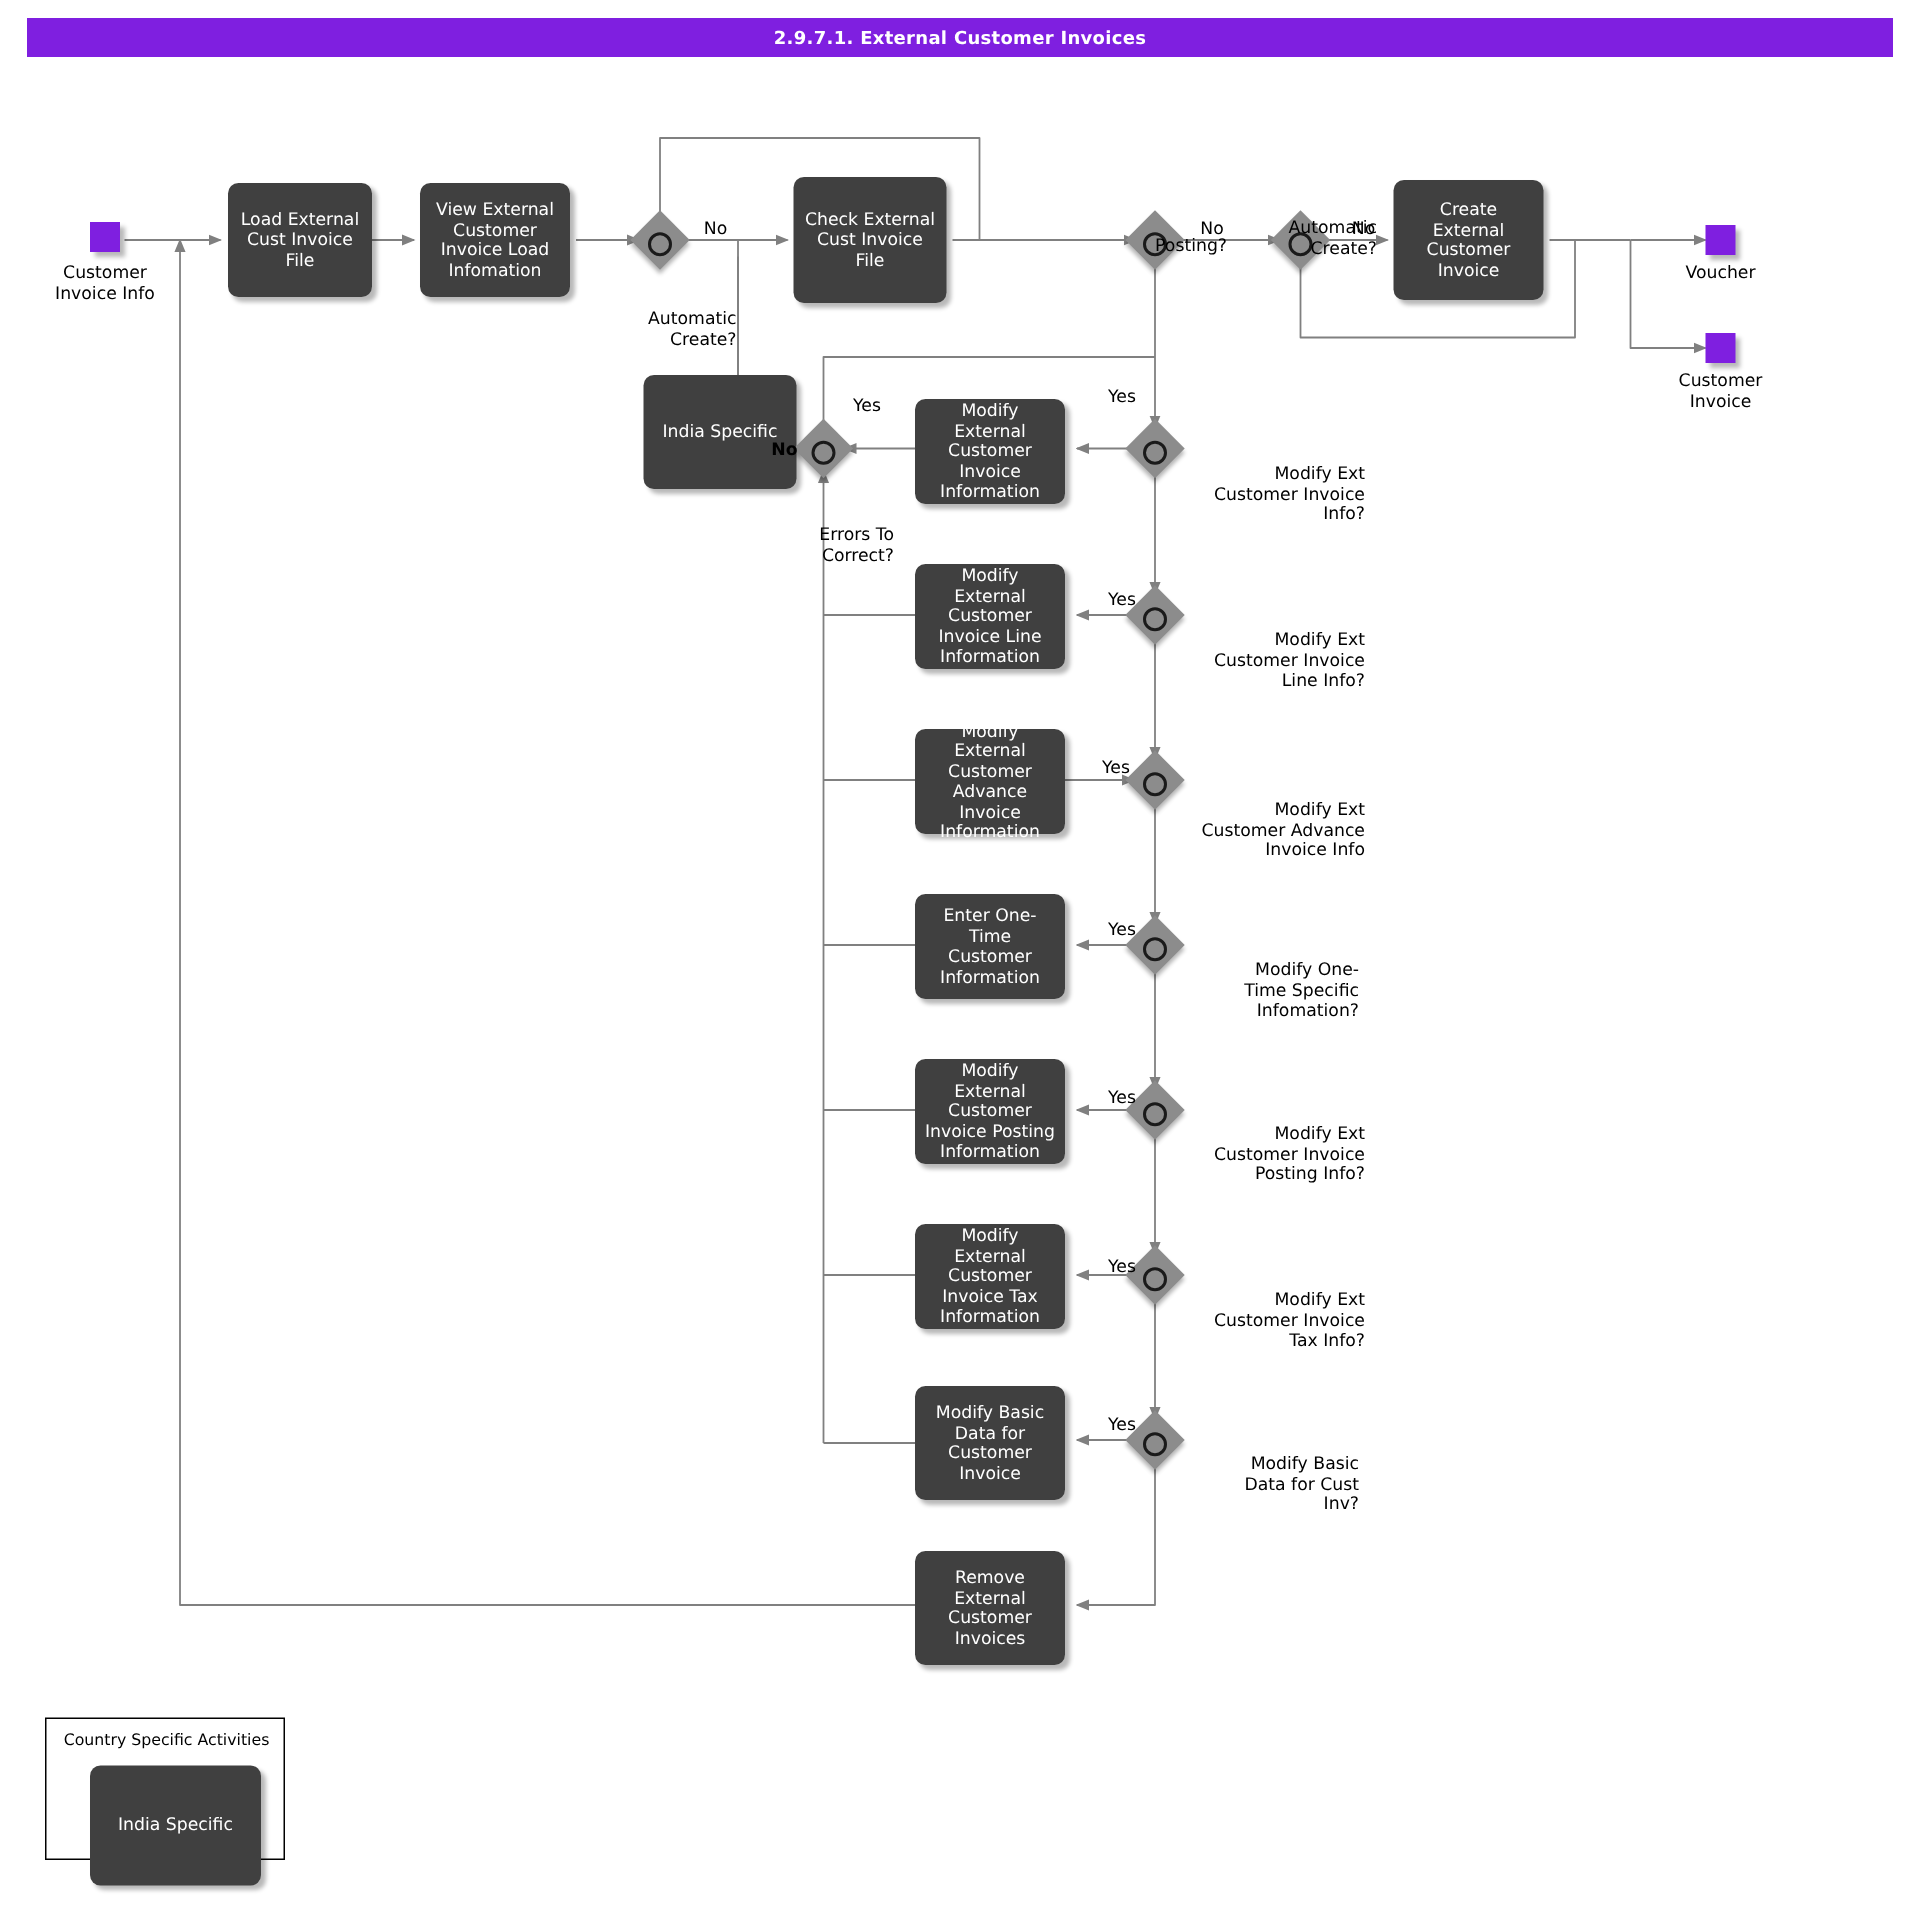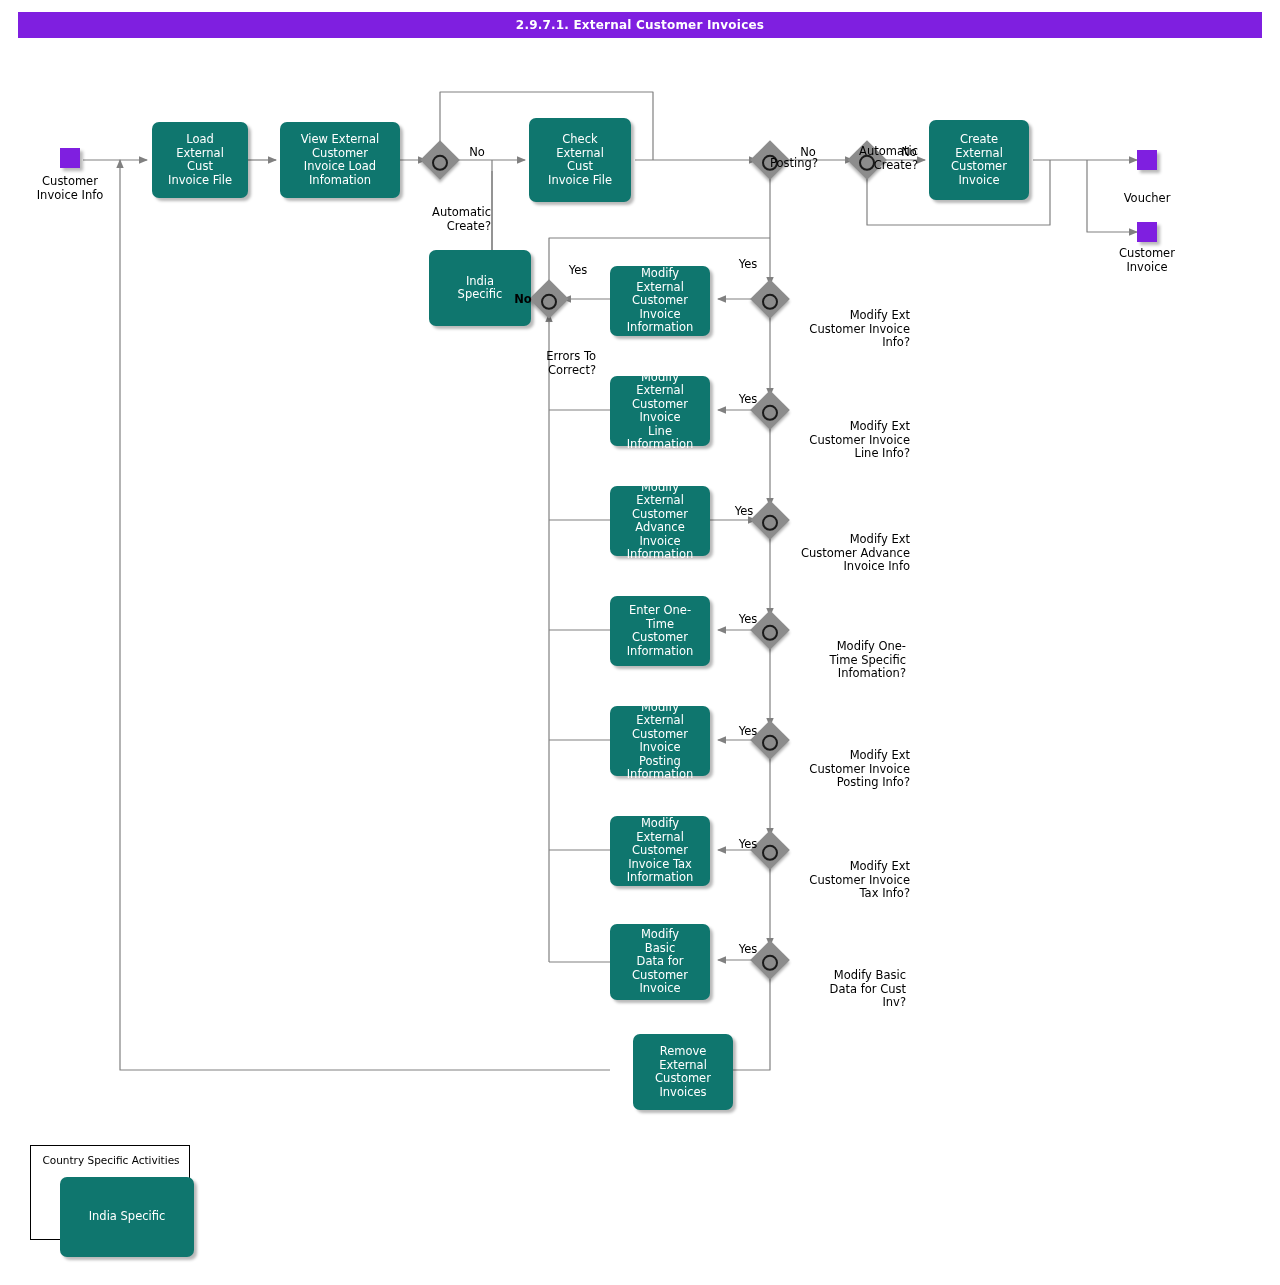--- a/index.html
+++ b/index.html
@@ -15,28 +15,28 @@
     display:flex;align-items:center;justify-content:center;
     letter-spacing:0.2px;
   }
   #canvas{position:absolute;left:0;top:0;width:1280px;height:1285px;}
   svg#wires{position:absolute;left:0;top:0;width:1280px;height:1285px;pointer-events:none;}
 
   .node{position:absolute;box-sizing:border-box;}
 
   
   .activity{
-    background:#0f766e;
+    background:#404040;
     border-radius:7px;
     color:#ffffff;
     font-size:11.5px;
     line-height:13.5px;
     display:flex;align-items:center;justify-content:center;text-align:center;
     box-shadow:3px 3px 3px rgba(0,0,0,0.28);
-    padding:2px 16px;
+    padding:2px 6px;
   }
   .activity span{display:block;width:100%;}
 
   
   .object{
     width:20px;height:20px;background:#7F1FE0;
     box-shadow:3px 3px 3px rgba(0,0,0,0.28);
   }
   .object-label{
     position:absolute;text-align:center;font-size:11.5px;line-height:13.5px;color:#000;
@@ -153,32 +153,32 @@
       <path d="M610,1070 L120,1070 L120,160" marker-end="url(#ah)"></path>
 
     </g>
   </svg>
 
   <div class="node object" style="left:60px;top:148px;"></div>
   <div class="object-label" style="left: 10px; top: 175px; width: 120px; white-space: pre-line;">Customer
 Invoice Info</div>
 
   <div class="node object" style="left:1137px;top:150px;"></div>
-  <div class="object-label" style="left: 1097px; top: 175px; width: 100px; white-space: pre-line; margin-top: 17px;">Voucher</div>
+  <div class="object-label" style="left: 1097px; top: 175px; width: 100px; white-space: pre-line;">Voucher</div>
 
   <div class="node object" style="left:1137px;top:222px;"></div>
   <div class="object-label" style="left: 1097px; top: 247px; width: 100px; white-space: pre-line;">Customer
 Invoice</div>
 
   <div class="node activity" style="left:152px;top:122px;width:96px;height:76px;">
     <span style="white-space:pre-line">Load External
 Cust Invoice File</span>
   </div>
 
-  <div class="node activity" style="left:280px;top:122px;width:120px;height:76px;">
+  <div class="node activity" style="left:280px;top:122px;width:100px;height:76px;">
     <span style="white-space:pre-line">View External
 Customer
 Invoice Load
 Infomation</span>
   </div>
 
   <div class="node activity" style="left:529px;top:118px;width:102px;height:84px;">
     <span style="white-space:pre-line">Check External
 Cust Invoice File</span>
   </div>
@@ -234,21 +234,21 @@
 Information</span>
   </div>
 
   <div class="node activity" style="left:610px;top:924px;width:100px;height:76px;">
     <span style="white-space:pre-line">Modify Basic
 Data for
 Customer
 Invoice</span>
   </div>
 
-  <div class="node activity" style="left:633px;top:1034px;width:100px;height:76px;">
+  <div class="node activity" style="left:610px;top:1034px;width:100px;height:76px;">
     <span style="white-space:pre-line">Remove
 External
 Customer
 Invoices</span>
   </div>
 
   <div class="node gateway" style="left:426px;top:146px;"></div>
   <div class="gw-label" style="left: 389px; top: 176px; width: 102px; white-space: pre-line;">Automatic
 Create?</div>
   <div class="edge-label" style="left:452px;top:146px;width:26px;">No</div>

